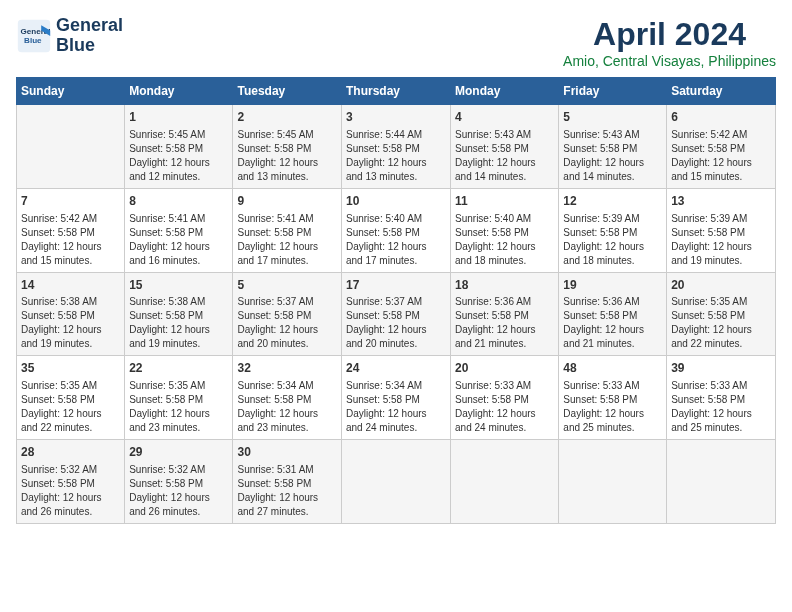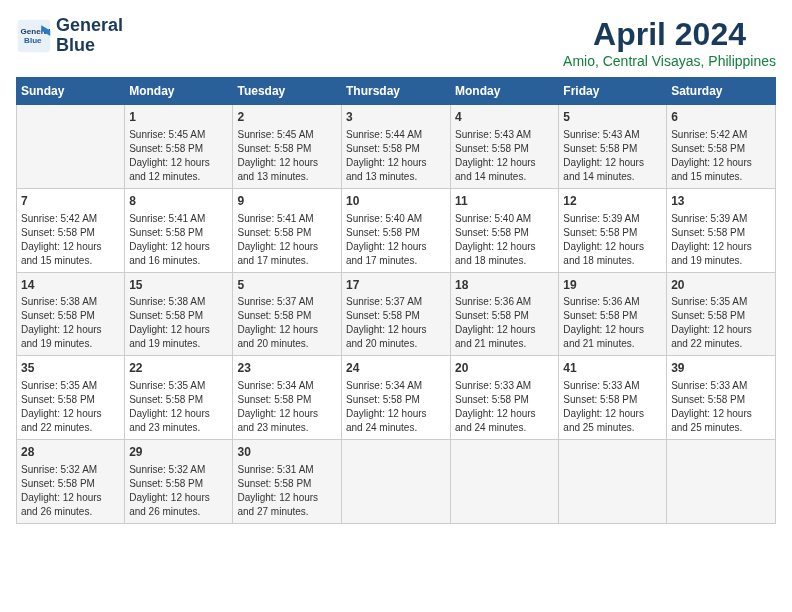--- a/index.html
+++ b/index.html
@@ -274,42 +274,42 @@
           <div class="cell-text">and 22 minutes.</div>
         </td>
         <td>
           <span class="day-num">22</span>
           <div class="cell-text">Sunrise: 5:35 AM</div>
           <div class="cell-text">Sunset: 5:58 PM</div>
           <div class="cell-text">Daylight: 12 hours</div>
           <div class="cell-text">and 23 minutes.</div>
         </td>
         <td>
-          <span class="day-num">23</span>
+          <span class="day-num">32</span>
           <div class="cell-text">Sunrise: 5:34 AM</div>
           <div class="cell-text">Sunset: 5:58 PM</div>
           <div class="cell-text">Daylight: 12 hours</div>
           <div class="cell-text">and 23 minutes.</div>
         </td>
         <td>
           <span class="day-num">24</span>
           <div class="cell-text">Sunrise: 5:34 AM</div>
           <div class="cell-text">Sunset: 5:58 PM</div>
           <div class="cell-text">Daylight: 12 hours</div>
           <div class="cell-text">and 24 minutes.</div>
         </td>
         <td>
           <span class="day-num">20</span>
           <div class="cell-text">Sunrise: 5:33 AM</div>
           <div class="cell-text">Sunset: 5:58 PM</div>
           <div class="cell-text">Daylight: 12 hours</div>
           <div class="cell-text">and 24 minutes.</div>
         </td>
         <td>
-          <span class="day-num">41</span>
+          <span class="day-num">48</span>
           <div class="cell-text">Sunrise: 5:33 AM</div>
           <div class="cell-text">Sunset: 5:58 PM</div>
           <div class="cell-text">Daylight: 12 hours</div>
           <div class="cell-text">and 25 minutes.</div>
         </td>
         <td>
           <span class="day-num">39</span>
           <div class="cell-text">Sunrise: 5:33 AM</div>
           <div class="cell-text">Sunset: 5:58 PM</div>
           <div class="cell-text">Daylight: 12 hours</div>

